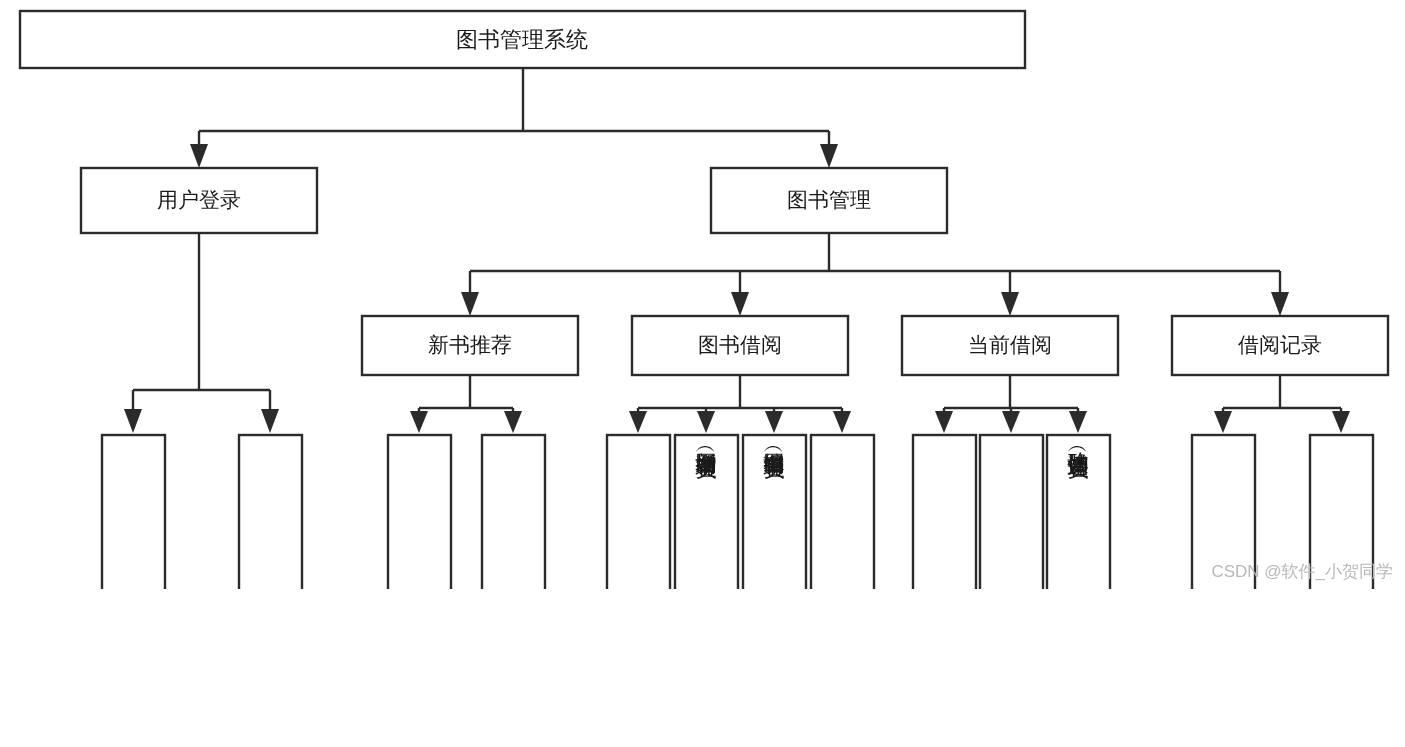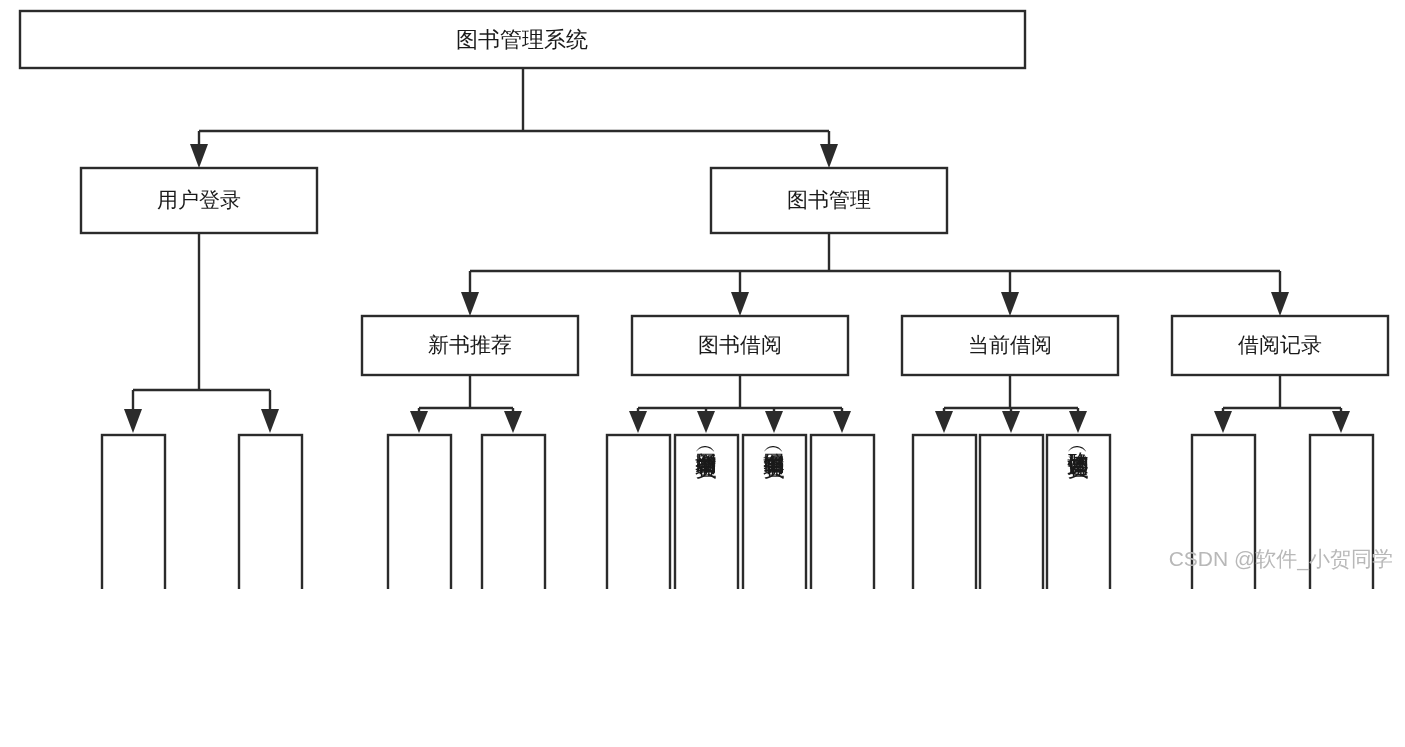--- a/index.html
+++ b/index.html
@@ -65,23 +65,23 @@
     font-family: "Liberation Sans", "DejaVu Sans", sans-serif;
     font-size: 21px;
     line-height: 1;
     color: #1a1a1a;
     letter-spacing: 1px;
     white-space: nowrap;
   }
   .watermark {
     position: absolute;
     right: 12px;
-    bottom: 16px;
-    font-family: "Liberation Sans", "DejaVu Sans", sans-serif;
-    font-size: 21px;
+    bottom: 6px;
+    font-family: "Liberation Sans", "DejaVu Sans", sans-serif;
+    font-size: 17px;
     color: #b8b8b8;
     white-space: nowrap;
     user-select: none;
   }
 </style>
 </head>
 <body>
 
 <div id="diagram-root">
 

